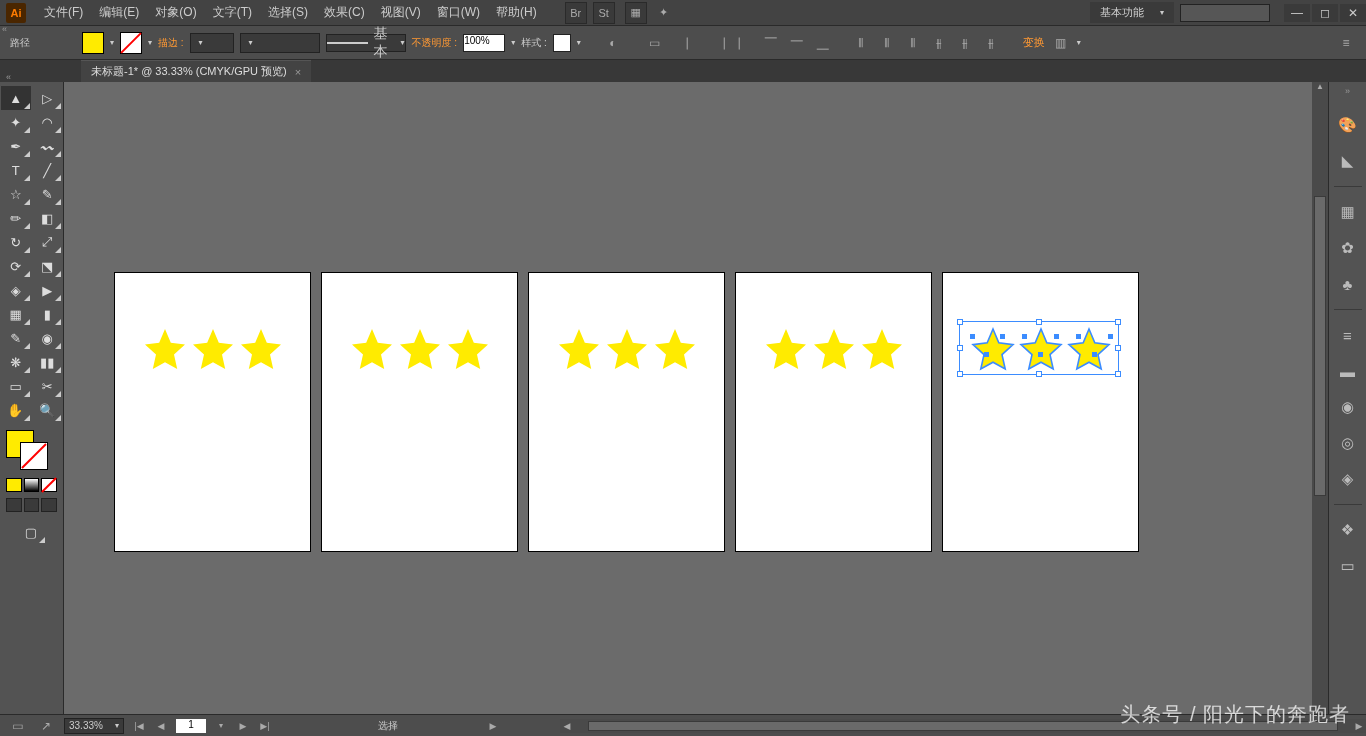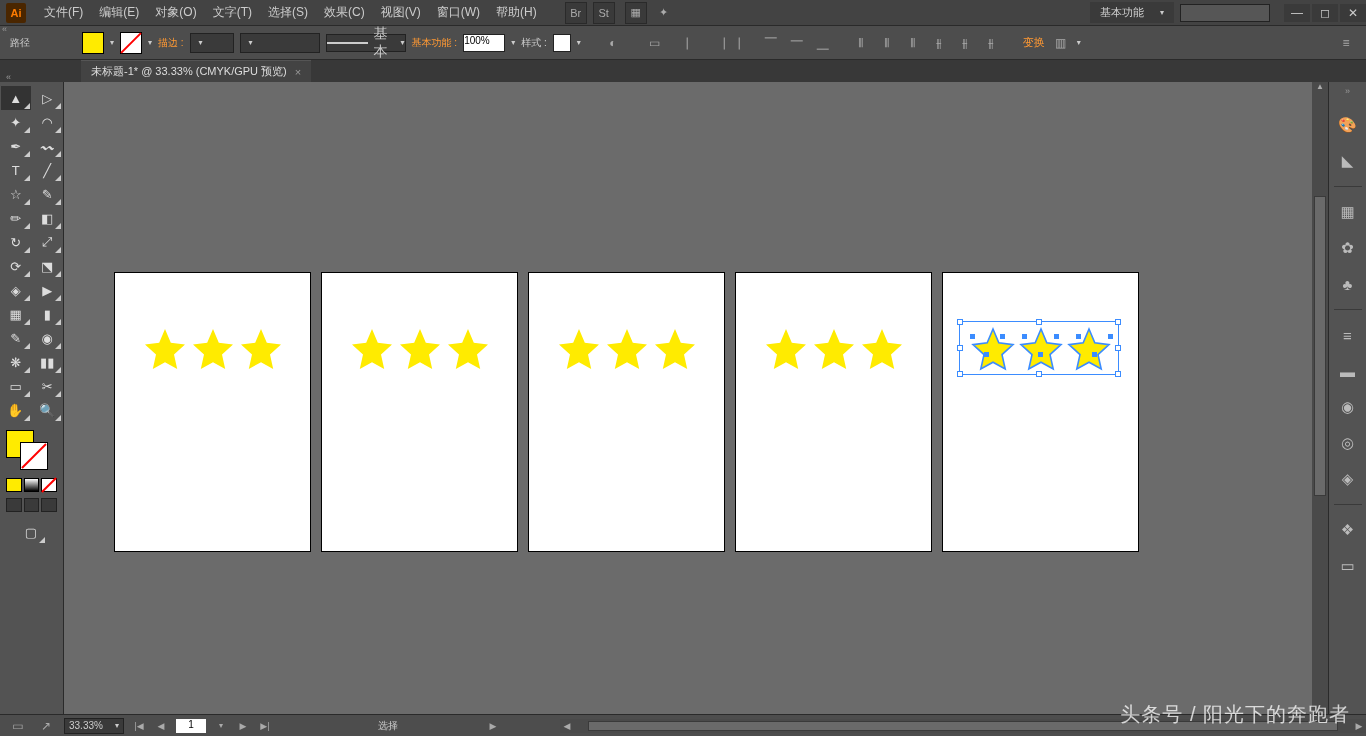--- a/index.html
+++ b/index.html
@@ -128,21 +128,21 @@
   <div class="stroke-swatch"></div>
   <span style="font-size:8px">▾</span>
   <div class="ctrl-label orange">描边 :</div>
   <div class="dd" style="width:44px"></div>
   <div class="dd" style="width:80px"></div>
   <div class="stroke-profile">
     <div class="line"></div>
     <span style="margin-left:6px;font-size:14px">基本</span>
     <span style="font-size:8px;margin-left:4px">▾</span>
   </div>
-  <div class="ctrl-label orange">基本功能 :</div>
+  <div class="ctrl-label orange">不透明度 :</div>
   <div class="opacity-input">100%</div>
   <span style="font-size:8px">▾</span>
   <div class="ctrl-label">样式 :</div>
   <div style="width:18px;height:18px;background:#fff;border:1px solid #222"></div>
   <span style="font-size:8px">▾</span>
   <div style="width:10px"></div>
   <div class="ctrl-icon">◐</div>
   <div style="width:10px"></div>
   <div class="ctrl-icon">▭</div>
   <div style="width:6px"></div>

